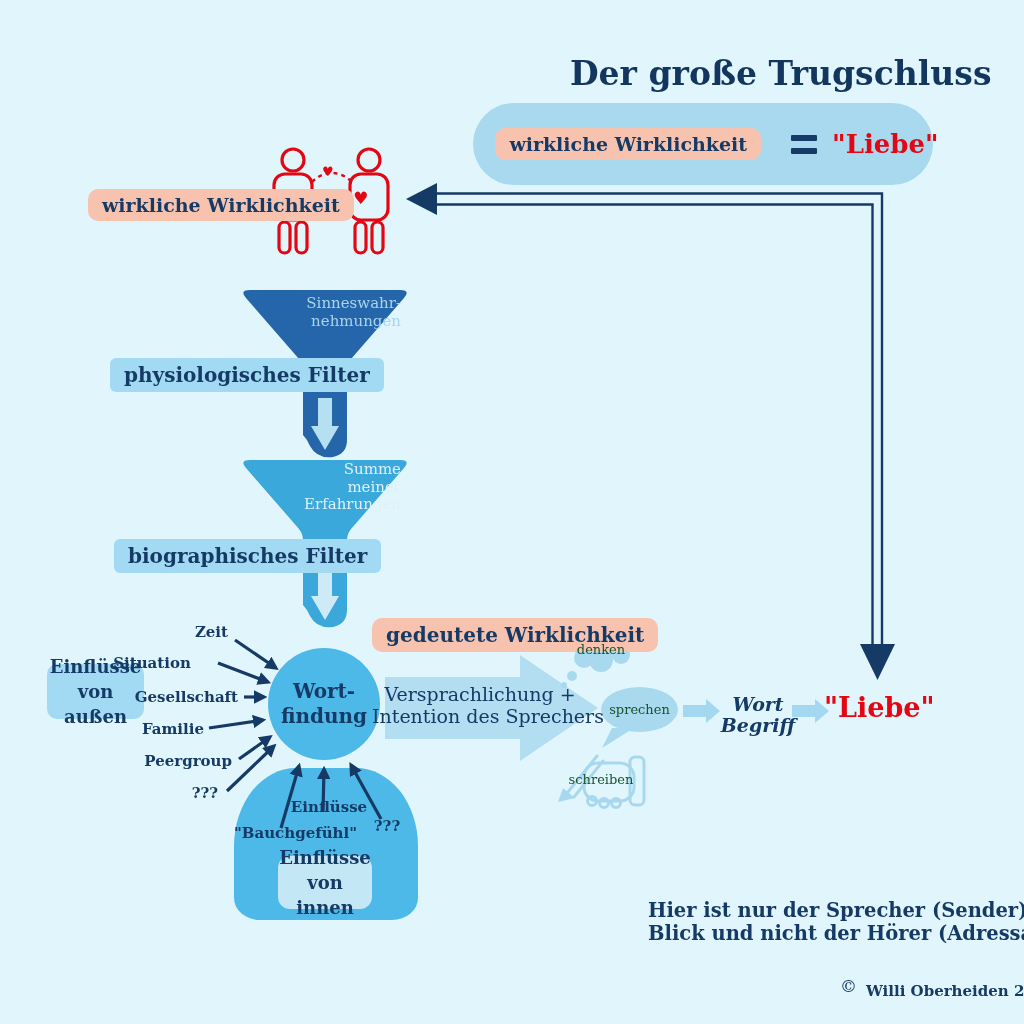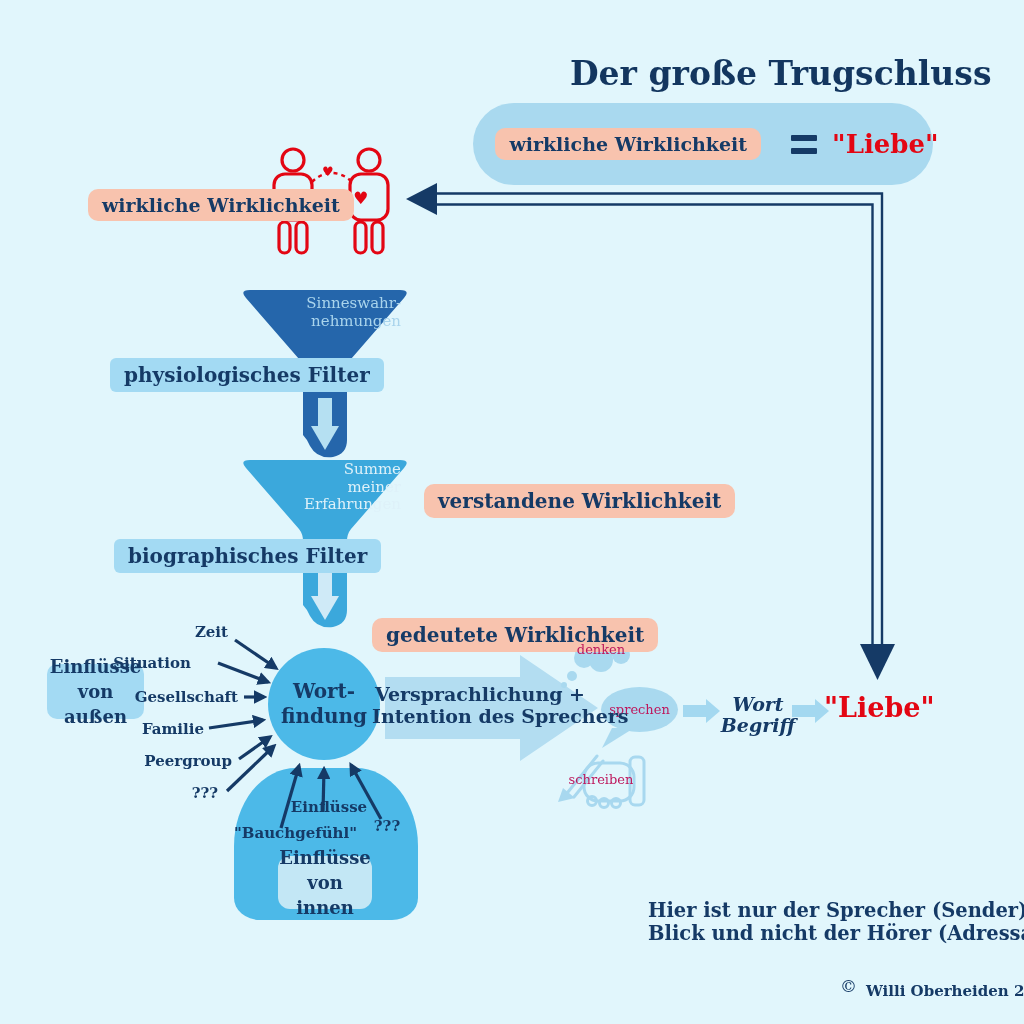--- a/index.html
+++ b/index.html
@@ -45,23 +45,23 @@
     font-size:18px;font-weight:bold;line-height:25px;text-align:center;
   }
   .inner-box{
     background:#c3e7f5;border-radius:12px;
     display:flex;flex-direction:column;align-items:center;justify-content:center;
     font-size:18px;font-weight:bold;line-height:25px;text-align:center;
   }
   .o-item{font-size:15px;font-weight:bold;text-align:right;width:120px;white-space:nowrap;}
   .i-item{font-size:15px;font-weight:bold;text-align:center;width:110px;white-space:nowrap;}
   .process-text{
-    width:216px;text-align:center;font-size:19px;font-weight:bold;line-height:22px;white-space:nowrap;
-  }
-  .mode-label{font-size:13px;text-align:center;color:#be185d;}
+    width:216px;text-align:center;font-size:19px;font-weight:normal;line-height:22px;white-space:nowrap;
+  }
+  .mode-label{font-size:13px;text-align:center;color:#14532d;}
   .speech-ellipse{
     background:#a9d9ef;border-radius:50%;
     display:flex;align-items:center;justify-content:center;
   }
   .word-out{width:84px;text-align:center;font-size:19px;font-weight:bold;line-height:21px;font-style:italic;}
   .liebe-out{width:110px;text-align:center;font-size:27px;font-weight:bold;color:#e30613;white-space:nowrap;}
   .note{font-size:19.5px;font-weight:bold;line-height:23px;white-space:nowrap;}
   .credit{display:flex;align-items:flex-start;gap:9px;}
   .credit .c-sym{font-size:17px;font-weight:normal;}
   .credit .c-txt{font-size:15px;font-weight:bold;padding-top:6px;white-space:nowrap;}
@@ -221,21 +221,20 @@
     <div>Sinneswahr-</div>
     <div>nehmungen</div>
   </div>
   <span class="pill-blue abs" style="left:110px;top:358px;font-size:20px;">physiologisches Filter</span>
 
   <div class="funnel-text abs" style="left:249px;top:461px;width:152px;color:#def1f9;">
     <div>Summe</div>
     <div>meiner</div>
     <div>Erfahrungen</div>
   </div>
-  <span class="pill-salmon abs" style="left:396px;top:484px;font-size:20px;">verstandene Wirklichkeit</span>
   <span class="pill-blue abs" style="left:114px;top:539px;font-size:20px;">biographisches Filter</span>
 
   <span class="pill-salmon abs" style="left:344px;top:618px;font-size:20px;">gedeutete Wirklichkeit</span>
 
   <div class="influence-box abs" style="left:47px;top:664px;width:97px;height:55px;">
     <span>Einflüsse</span>
     <span>von außen</span>
   </div>
   <div class="o-item abs" style="left:108px;top:623px;">Zeit</div>
   <div class="o-item abs" style="left:92px;top:654px;text-align:center;">Situation</div>

